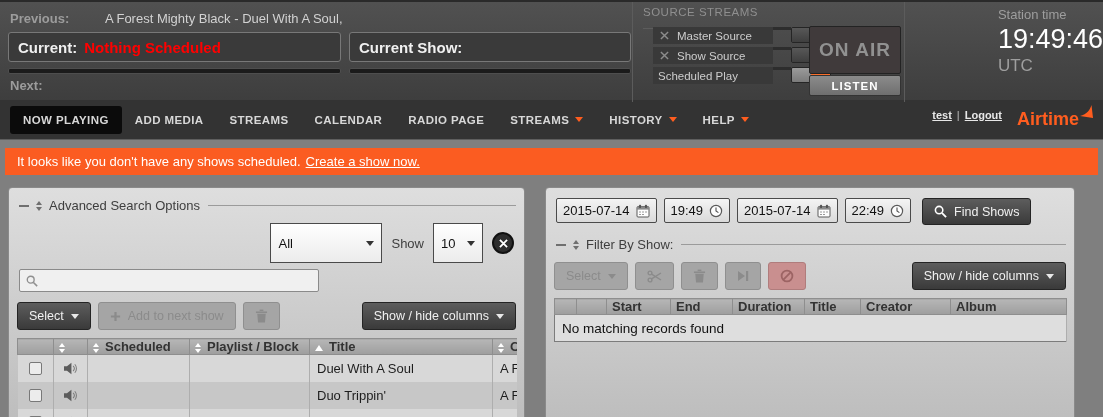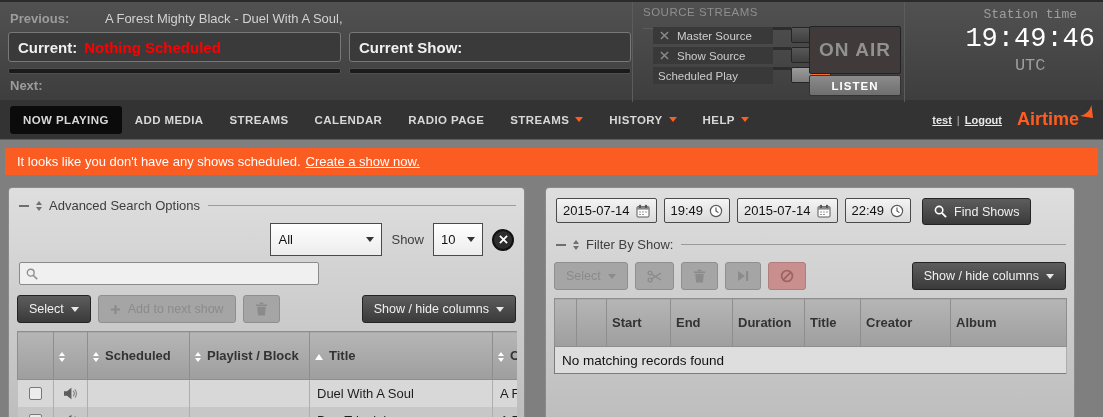--- a/index.html
+++ b/index.html
@@ -33,31 +33,31 @@
   .wire { width:18px; height:3px; background:#2d2d2d; }
   .toggle { width:40px; height:16px; display:flex; border:1px solid #252525; border-radius:2px; overflow:hidden; }
   .toggle .h { flex:1; }
   .toggle.off .h1 { background:linear-gradient(#585858,#3f3f3f); }
   .toggle.off .h2 { background:linear-gradient(#9b9b9b,#7b7b7b); }
   .toggle.on .h1 { background:linear-gradient(#9b9b9b,#7b7b7b); }
   .toggle.on .h2 { background:linear-gradient(#ff8142,#f4570f); }
   .onair { position:absolute; left:176px; top:24px; width:92px; height:48px; background:#403a3b; border:1px solid #232323; border-radius:2px; color:#919191; font-size:19px; font-weight:bold; display:flex; align-items:center; justify-content:center; letter-spacing:1px; }
   .listen { position:absolute; left:176px; top:73px; width:92px; height:21px; background:linear-gradient(#8b8b8b,#6f6f6f); border:1px solid #333; border-radius:2px; color:#fff; font-size:11.5px; font-weight:bold; display:flex; align-items:center; justify-content:center; letter-spacing:1px; }
 
-  .station { position:absolute; right:8px; top:5px; text-align:center;font-family:Liberation Mono, monospace; }
+  .station { position:absolute; right:0; top:5px; text-align:left; }
   .station .st-lbl { color:#9e9e9e; font-size:13px; }
   .station .st-time { color:#ffffff; font-size:27px; line-height:34px; }
   .station .st-tz { color:#9e9e9e; font-size:17px; }
 
   
   .nav { height:40px; background:#333333; border-bottom:1px solid #5e5e5e; display:flex; align-items:center; padding:0 10px; }
   .nav-item { color:#d8d8d8; font-size:11.5px; font-weight:bold; padding:8px 13px; letter-spacing:.4px; display:flex; align-items:center; gap:6px; cursor:default; }
   .nav-item.active { background:#0b0b0b; border-radius:3px; }
   .caret-dn { width:0; height:0; border-left:4px solid transparent; border-right:4px solid transparent; border-top:5px solid #ff5d1f; }
-  .nav-right { margin-left:auto; display:flex; align-items:center; gap:5px; }
+  .nav-right { margin-left:auto; display:flex; align-items:flex-start; gap:5px; }
   .ulink { color:#e8e8e8; font-size:11px; text-decoration:underline; font-weight:bold; }
   .usep { color:#bdbdbd; font-size:11px; }
   .logo { color:#ff5d1f; font-size:18px; font-weight:bold; margin-left:10px; position:relative; padding-right:14px; }
   .logo svg { position:absolute; right:0; top:-4px; }
 
   
   .content { position:relative; }
   .banner { margin:8px 5px 12px 5px; height:27px; background:#fb5c21; display:flex; align-items:center; padding-left:12px; color:#fff; font-size:13px; }
   .banner a { color:#fff; margin-left:5px; }
 
@@ -68,21 +68,21 @@
 
   .legend { display:flex; align-items:center; color:#3e3e3e; font-size:13px; margin:2px 0 10px 2px; }
   .dash { width:10px; border-top:2px solid #6f6f6f; margin-right:7px; }
   .updn { display:inline-flex; flex-direction:column; gap:2px; margin-right:7px; }
   .updn i, .sort i { display:block; width:0; height:0; }
   .t-up { border-left:3.5px solid transparent; border-right:3.5px solid transparent; border-bottom:4.5px solid #6f6f6f; }
   .t-dn { border-left:3.5px solid transparent; border-right:3.5px solid transparent; border-top:4.5px solid #6f6f6f; }
   .legend-line { flex:1; border-top:1px solid #9b9b9b; margin-left:8px; }
 
   .controls-row { display:flex; justify-content:flex-end; align-items:center; gap:9px; margin:0 2px 6px 0; }
-  .fake-select { display:flex; justify-content:space-between; align-items:center; background:linear-gradient(#ffffff,#ececec); border:1px solid #4a4a4a; height:33px; padding:0 7px; font-size:13px; color:#111; }
+  .fake-select { display:flex; justify-content:space-between; align-items:center; background:linear-gradient(#ffffff,#ececec); border:1px solid #4a4a4a; height:40px; padding:0 7px; font-size:13px; color:#111; }
   .fs-all { width:112px; } .fs-10 { width:50px; }
   .fake-select .fs-arrow { width:0; height:0; border-left:4px solid transparent; border-right:4px solid transparent; border-top:5px solid #333; margin-left:6px; }
   .show-lbl { color:#3e3e3e; font-size:13px; }
   .close-btn { width:22px; height:22px; border-radius:50%; background:#2d2d2d; border:2px solid #111; color:#fff; display:flex; align-items:center; justify-content:center; }
 
   .search-row { margin:4px 0 10px 2px; }
   .search-box { width:300px; height:23px; background:#f0f0f0; border:1px solid #8a8a8a; border-radius:2px; display:flex; align-items:center; padding-left:6px; gap:5px; }
   .search-box input { border:none; background:transparent; outline:none; flex:1; font-size:12px; font-family:"Liberation Sans",sans-serif; }
 
   .toolbar { display:flex; align-items:flex-start; gap:7px; margin-bottom:8px; }
@@ -91,21 +91,21 @@
   .btn-dark .bcaret { width:0;height:0;border-left:4px solid transparent;border-right:4px solid transparent;border-top:5px solid #e8e8e8; }
   .btn-dis { background:#a5a5a5; border:1px solid #8f8f8f; color:#8b8b8b; }
   .btn-dis .bcaret { width:0;height:0;border-left:4px solid transparent;border-right:4px solid transparent;border-top:5px solid #8b8b8b; }
   .btn-red { background:#c98f8f; border:1px solid #b07c7c; color:#9d6464; }
   .spacer { flex:1; }
 
   table { border-collapse:collapse; table-layout:fixed; font-size:13px; }
   .tclip { width:500px; overflow:hidden; }
   .grid-left { width:600px; }
   .grid-right { width:512px; border:1px solid #7c7c7c; }
-  th { background:linear-gradient(#b6b6b6,#9e9e9e); border:1px solid #8e8e8e; height:14px; font-size:13px; color:#333; text-align:left; padding:16px 5px; font-weight:bold; white-space:nowrap; overflow:hidden;margin-top:24px; }
+  th { background:linear-gradient(#b6b6b6,#9e9e9e); border:1px solid #8e8e8e; height:14px; font-size:13px; color:#333; text-align:left; padding:0 5px; font-weight:bold; white-space:nowrap; overflow:hidden;margin-top:24px; }
   th .sort { display:inline-flex; flex-direction:column; gap:2px; margin-right:6px; vertical-align:middle; }
   th .sort .t-up { border-bottom-color:#fff; } th .sort .t-dn { border-top-color:#fff; }
   th .sort-asc { display:inline-block; margin-right:6px; width:0;height:0; border-left:4.5px solid transparent; border-right:4.5px solid transparent; border-bottom:6px solid #fff; }
   td { height:27px; padding:0 7px; border-right:1px solid #aeaeae; white-space:nowrap; overflow:hidden; color:#1d1d1d; }
   tr.row-a { background:#d8d8d8; } tr.row-b { background:#c7c7c7; }
   .cb { width:13px; height:13px; background:#ececec; border:1px solid #787878; border-radius:2px; margin:0 auto; }
   .spk { color:#5c5c5c; display:block; margin:0 auto; }
   .empty-row td { background:#dedede; font-size:13.5px; color:#111; }
 
   

